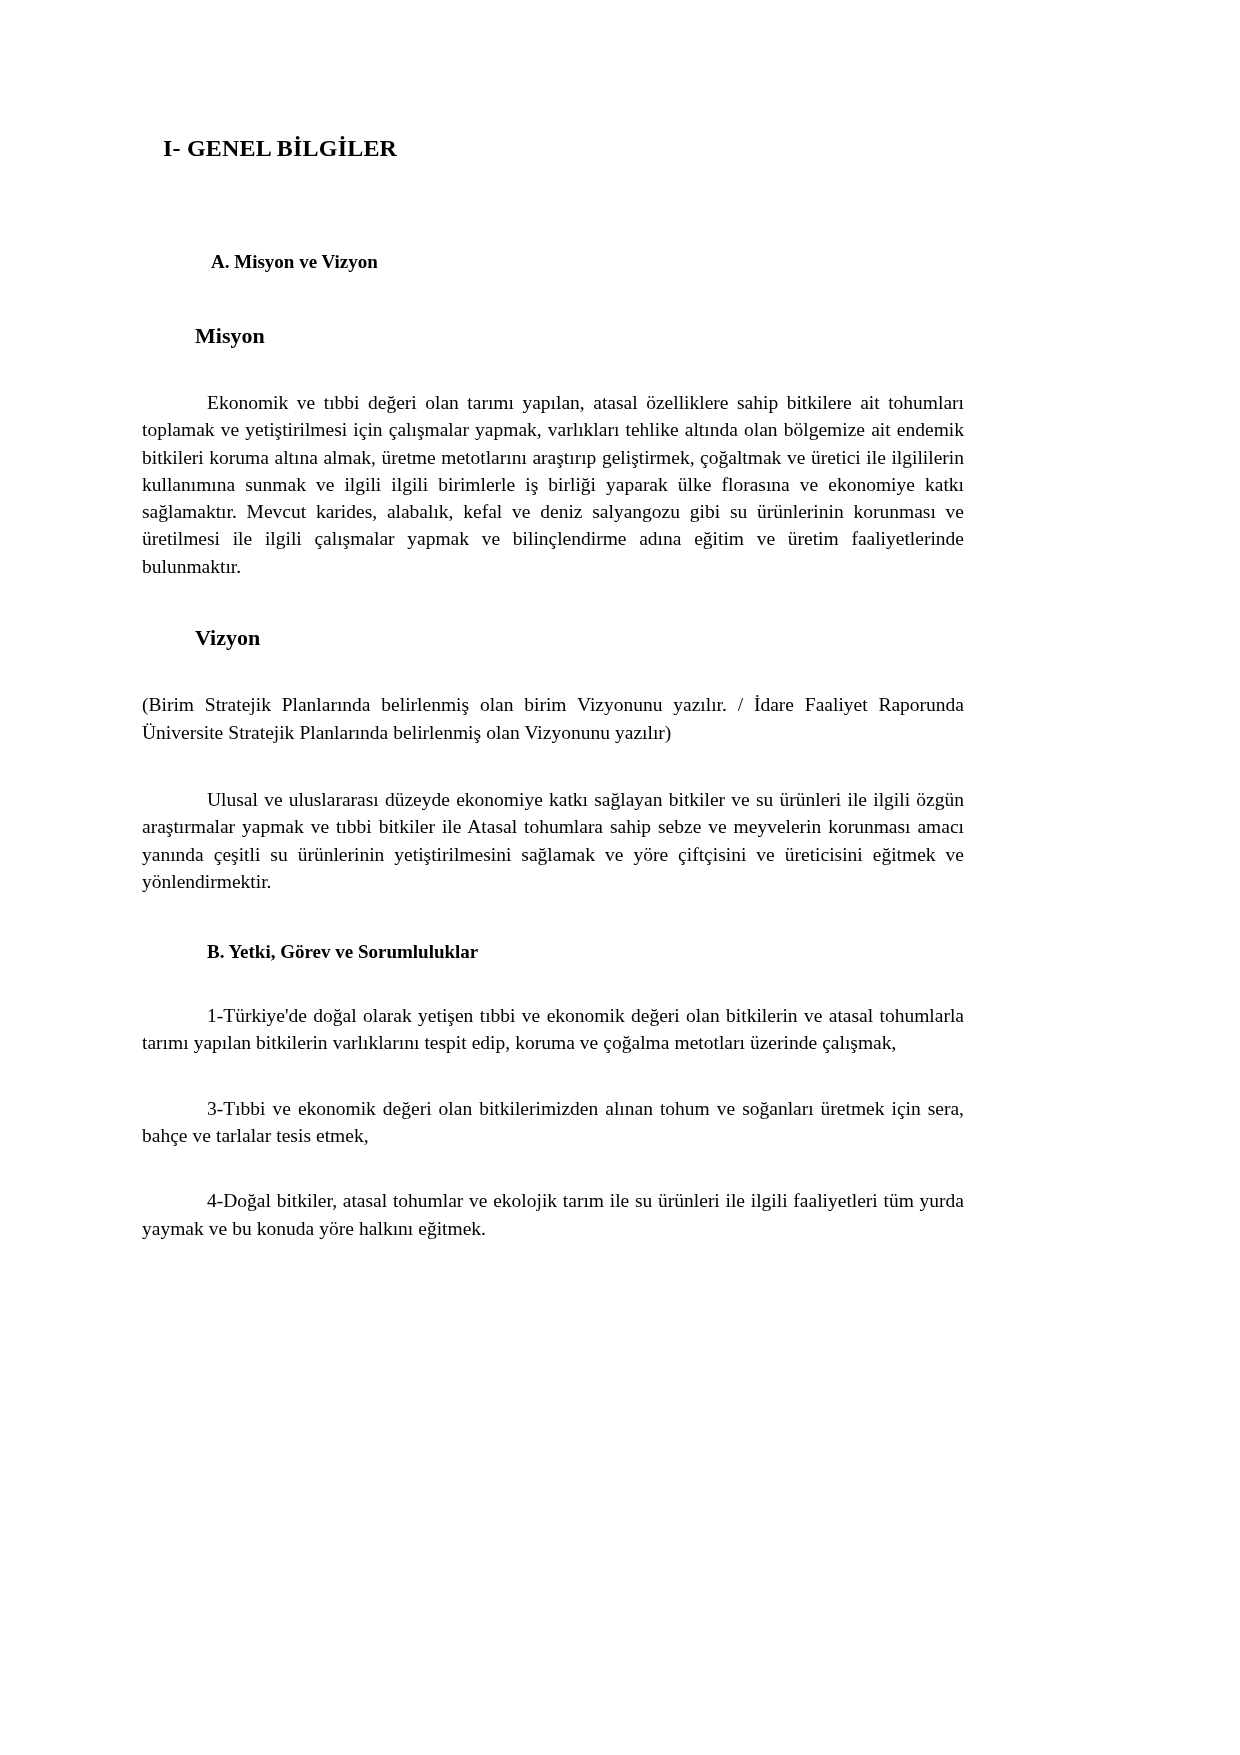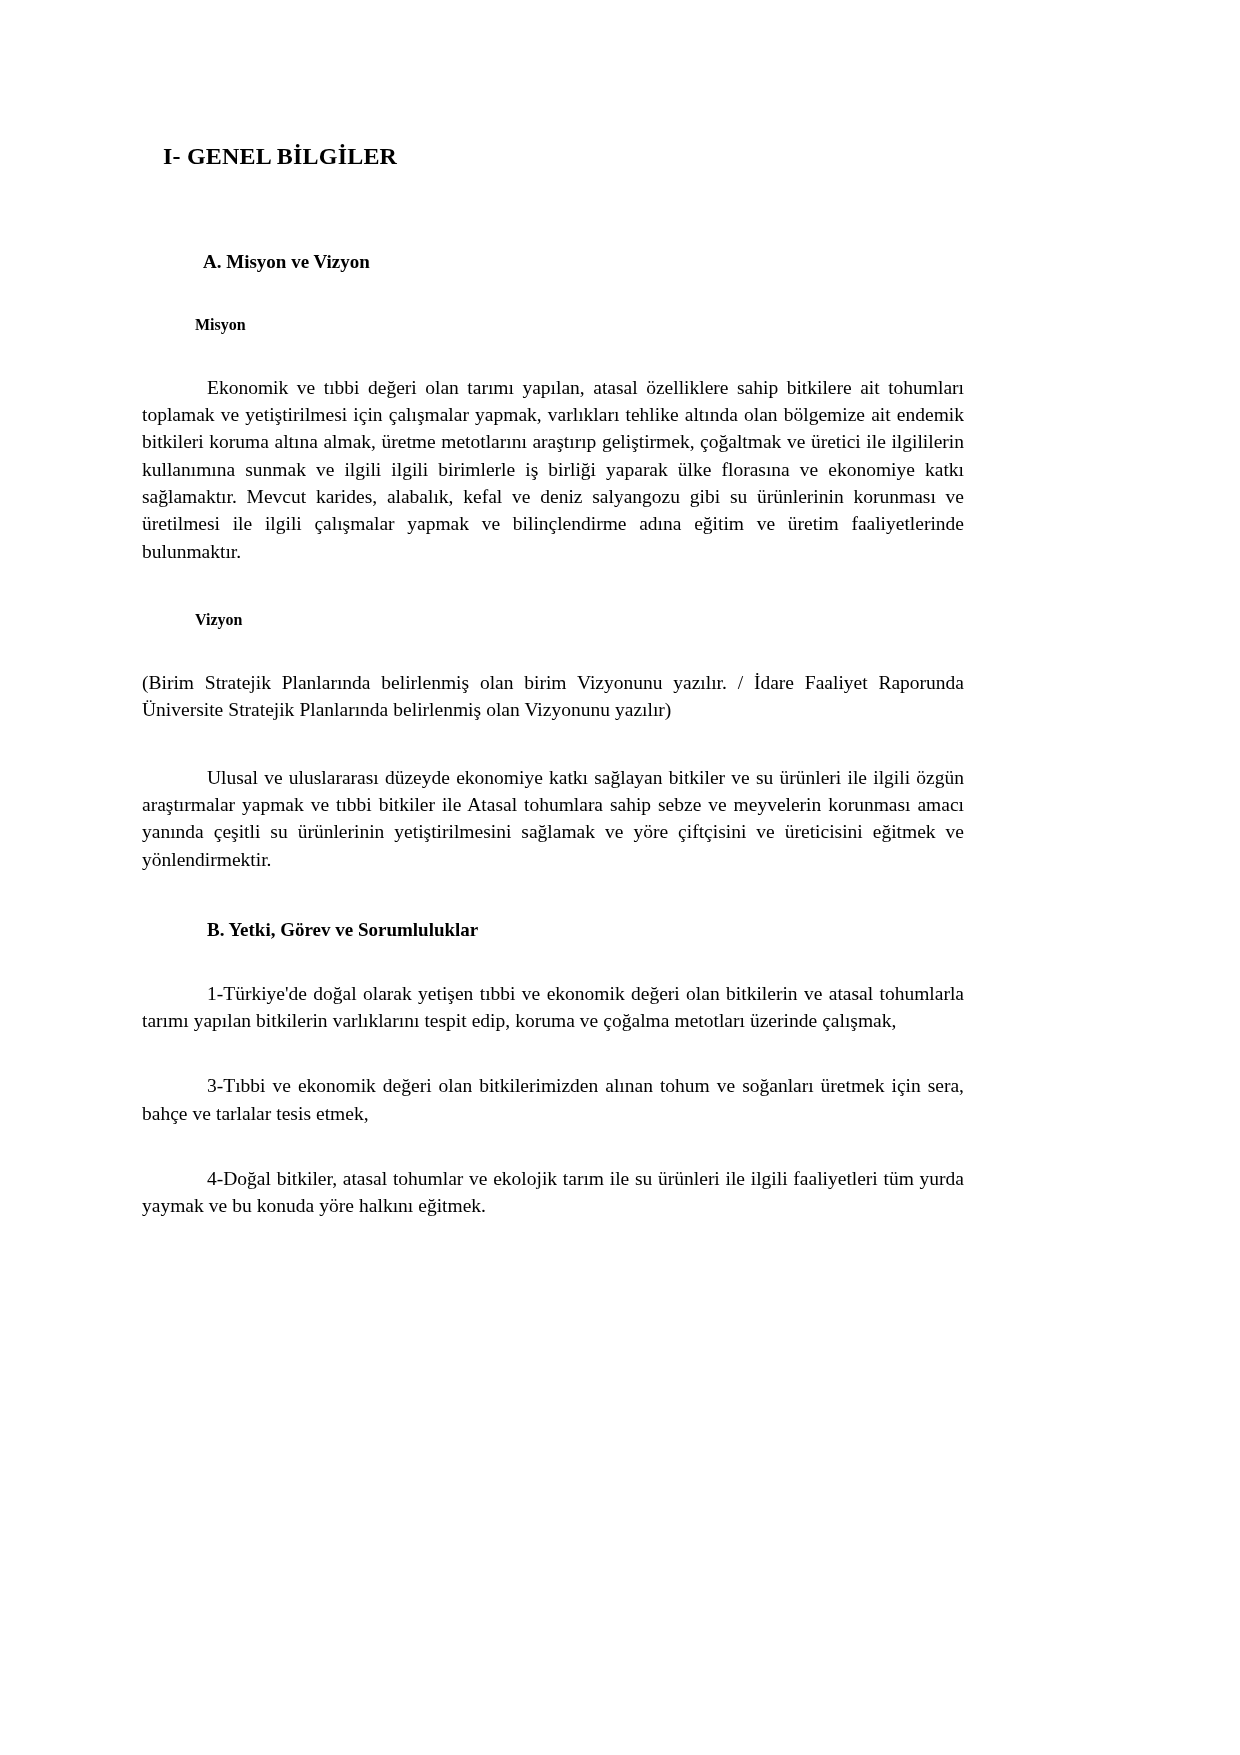--- a/index.html
+++ b/index.html
@@ -16,43 +16,43 @@
     width: 1240px;
     height: 1755px;
     margin: 0 auto;
     background: #ffffff;
     box-sizing: border-box;
     overflow: hidden;
   }
   .content {
     position: absolute;
     left: 130px;
-    top: 12px;
+    top: 4px;
     width: 846px;
   }
   
   .doc-title {
     font-size: 24px;
     font-weight: bold;
     letter-spacing: 0.2px;
     margin: 0;
     padding-top: 130px;
     padding-left: 33px;
     line-height: 1.2;
   }
   .heading-a {
     font-size: 19px;
     font-weight: bold;
-    margin: 8px;
+    margin: 16px;
     padding-top: 72px;
     padding-left: 65px;
     line-height: 1.2;
   }
   .heading-sub {
-    font-size: 16px;
+    font-size: 22px;
     font-weight: bold;
     margin: 0;
     padding-top: 33px;
     padding-left: 65px;
     line-height: 1.2;
   }
   .heading-b {
     font-size: 19px;
     font-weight: bold;
     margin: 12px;

